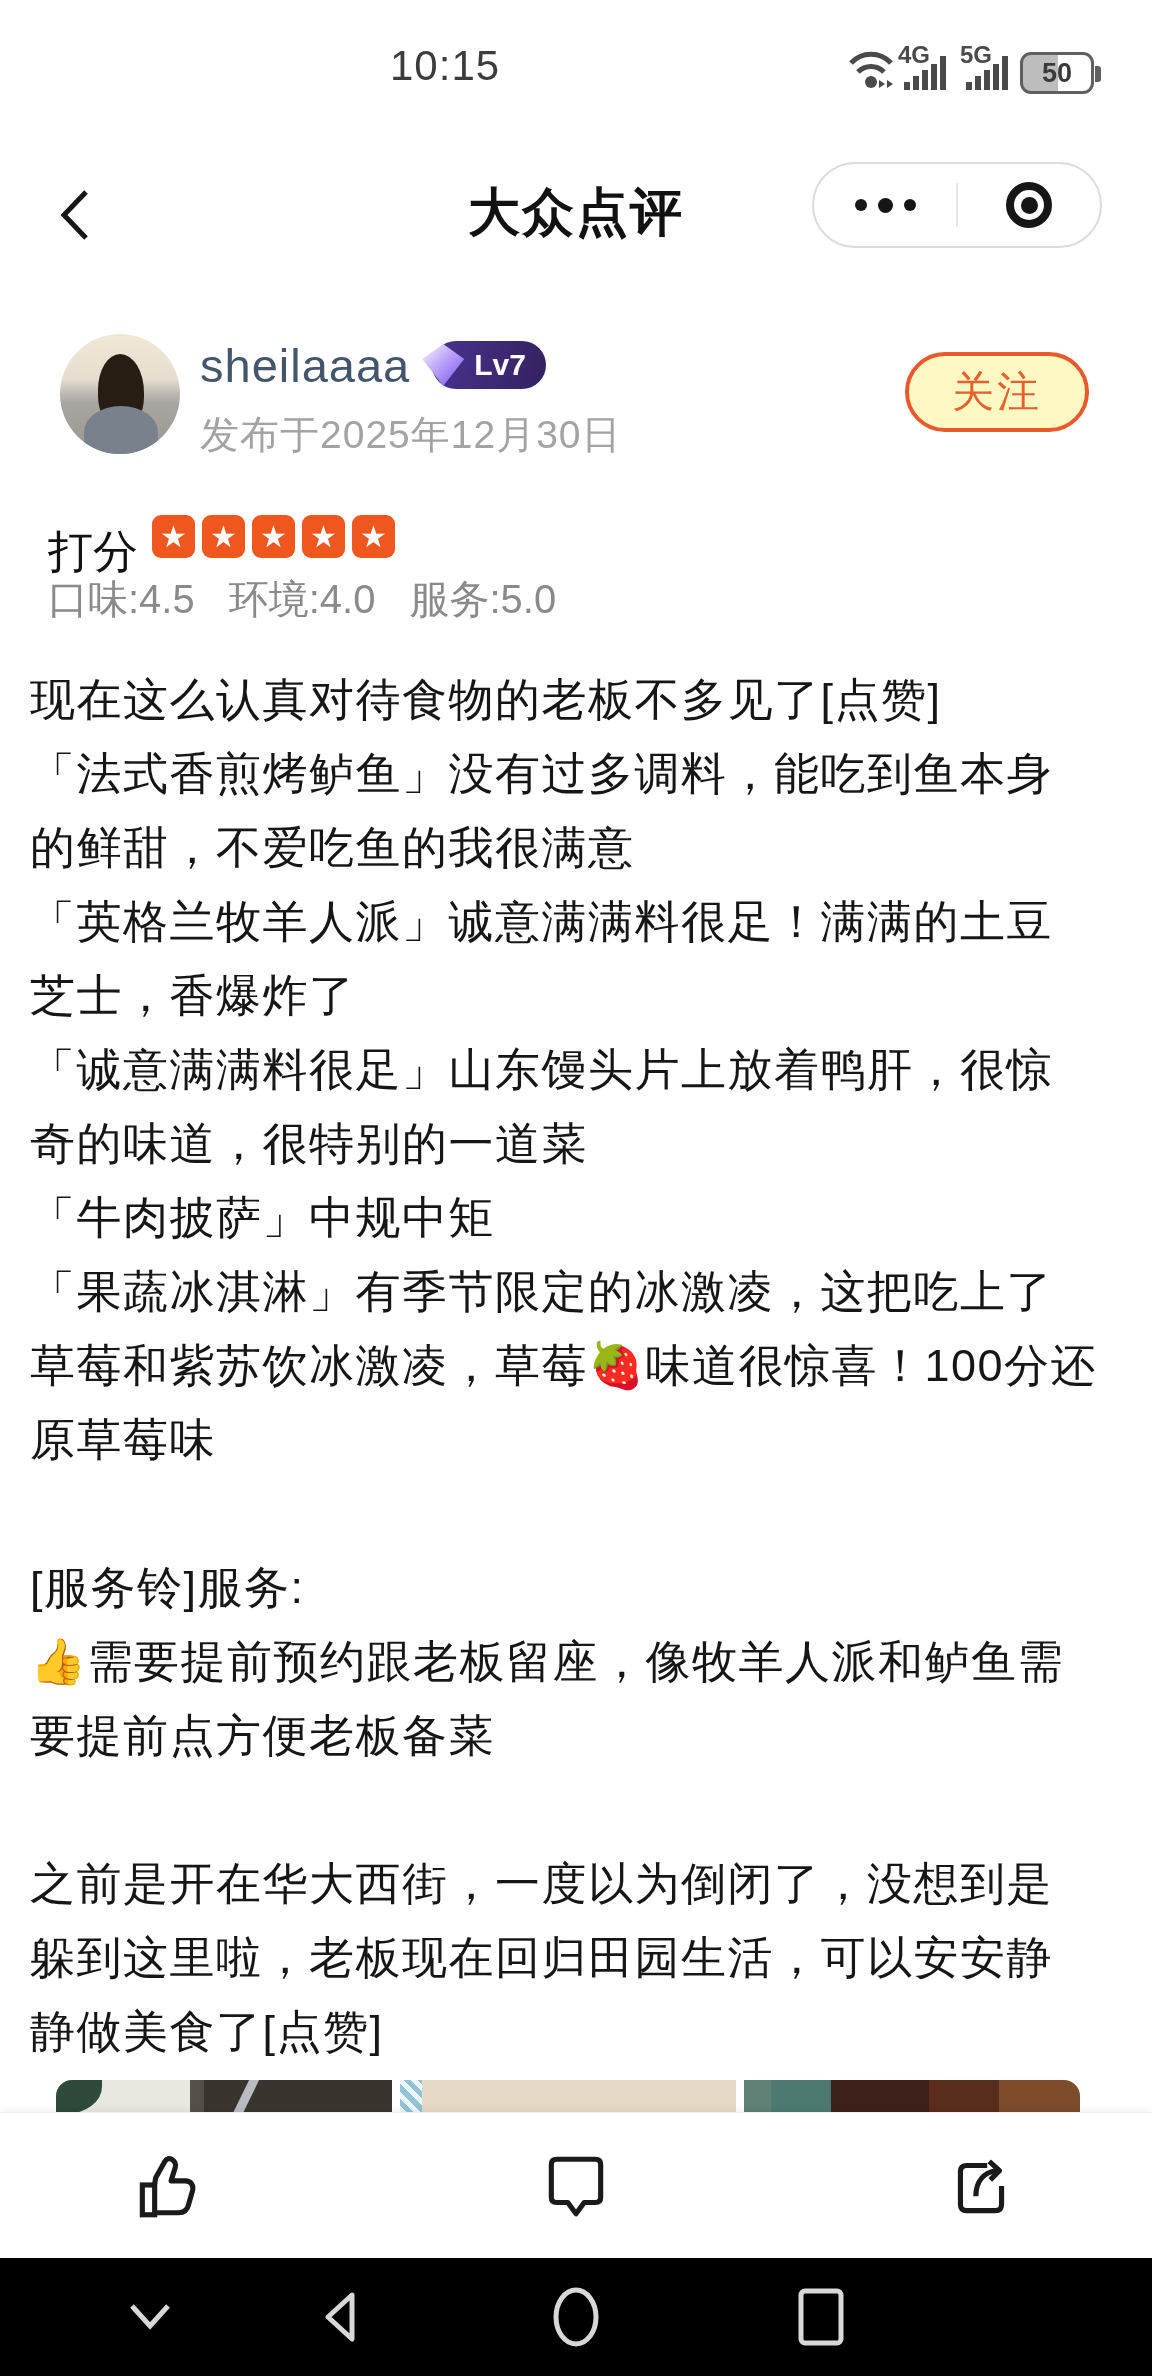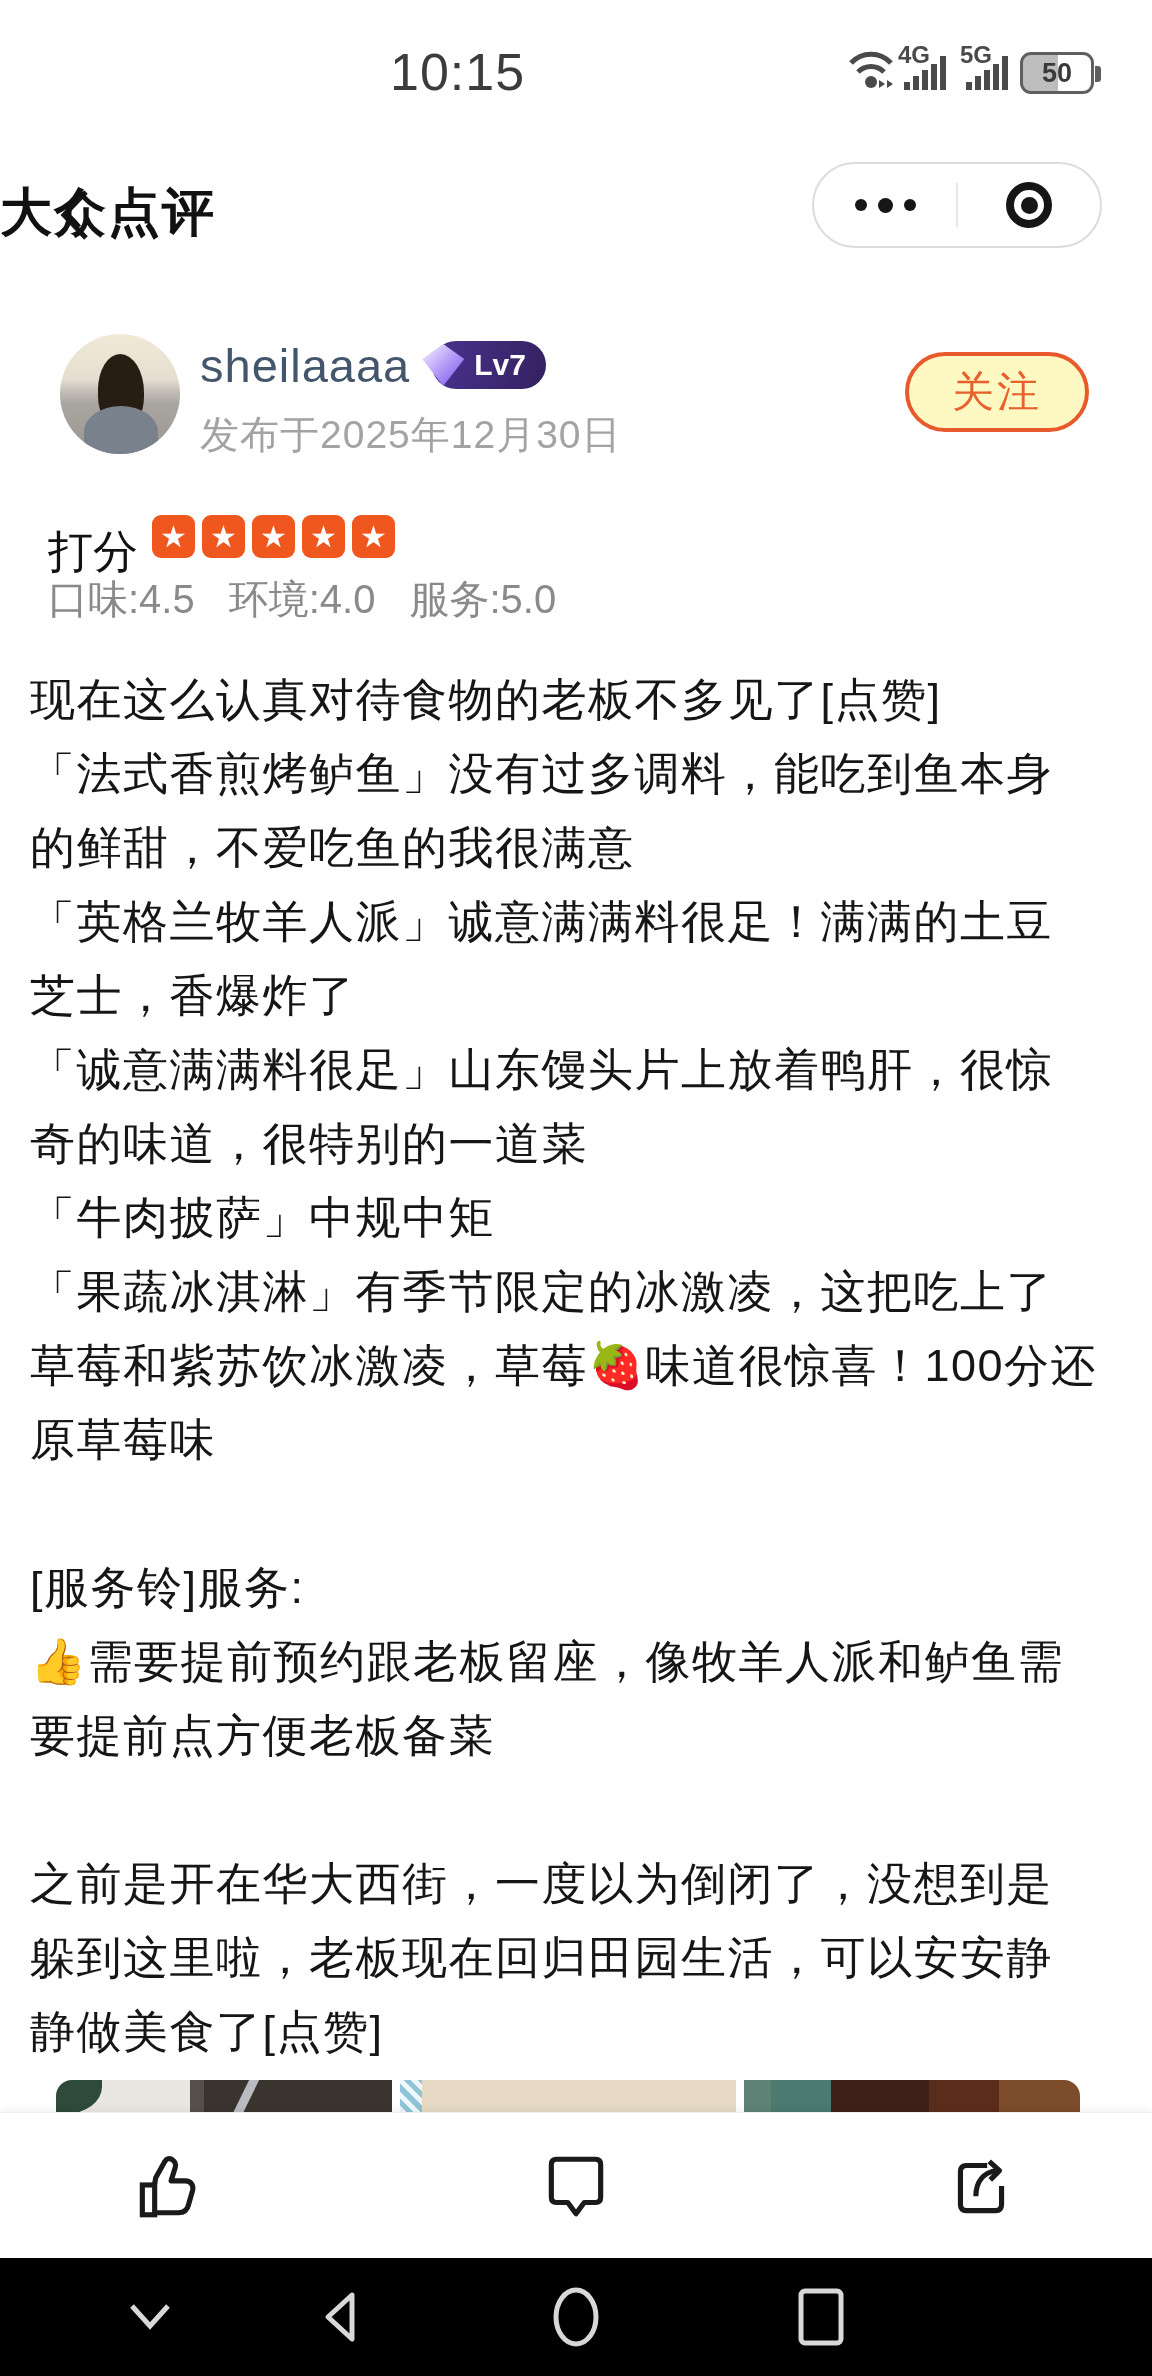--- a/index.html
+++ b/index.html
@@ -2,29 +2,29 @@
 <html><head>
 <meta charset="utf-8">
 <style>
   html,body{margin:0;padding:0;background:#888;}
   .screen{
     position:relative;width:1152px;height:2376px;margin:0 auto;
     background:#ffffff;overflow:hidden;
     font-family:"Liberation Sans",sans-serif;color:#1a1a1a;
   }
   
-  .time{position:absolute;left:390px;top:42px;font-size:52px;font-weight:500;color:#3c3c3c;letter-spacing:1px;}
+  .time{position:absolute;left:390px;top:42px;font-size:42px;font-weight:500;color:#3c3c3c;letter-spacing:1px;}
   .status-icons{position:absolute;top:44px;right:58px;display:flex;align-items:flex-end;gap:0;}
   .battery{position:relative;width:74px;height:42px;box-sizing:border-box;border:3px solid #5f5f5f;border-radius:11px;
     display:flex;align-items:center;justify-content:center;font-size:27px;font-weight:700;color:#3a3a3a;
     background:linear-gradient(90deg,#bdbdbd 0 52%,#ffffff 52%);}
   .battery::after{content:'';position:absolute;right:-10px;top:11px;width:6px;height:16px;background:#5f5f5f;border-radius:0 3px 3px 0;}
   
   .back-btn{position:absolute;left:54px;top:186px;width:48px;height:58px;}
-  .nav-title{position:absolute;left:0;right:0;top:178px;font-size:52px;font-weight:600;color:#111;letter-spacing:2px;}
+  .nav-title{position:absolute;left:0;right:0;top:178px;text-align:center;font-size:52px;font-weight:600;color:#111;letter-spacing:2px;}
   .capsule{position:absolute;left:812px;top:162px;width:290px;height:86px;box-sizing:border-box;
     border:2px solid #dcdcdc;border-radius:43px;background:#fff;display:flex;align-items:center;}
   .capsule-half{flex:1;display:flex;align-items:center;justify-content:center;height:100%;}
   .capsule-divider{width:2px;height:44px;background:#e7e7e7;}
   .dots{display:flex;align-items:center;gap:11px;}
   .dot{width:12px;height:12px;border-radius:50%;background:#161616;}
   .dot.mid{width:15px;height:15px;}
   .target-ring{width:46px;height:46px;box-sizing:border-box;border:8px solid #161616;border-radius:50%;display:flex;align-items:center;justify-content:center;}
   .target-dot{width:17px;height:17px;border-radius:50%;background:#161616;}
   

